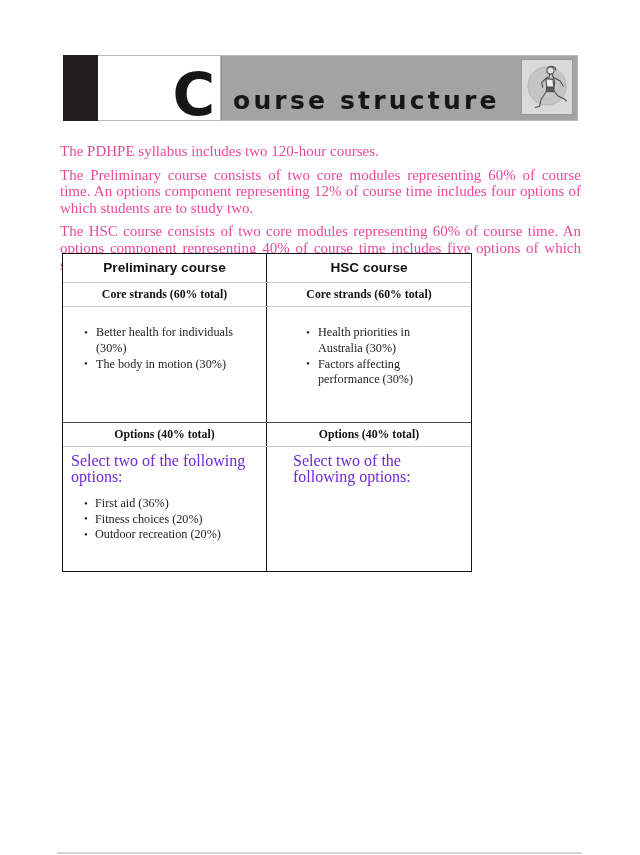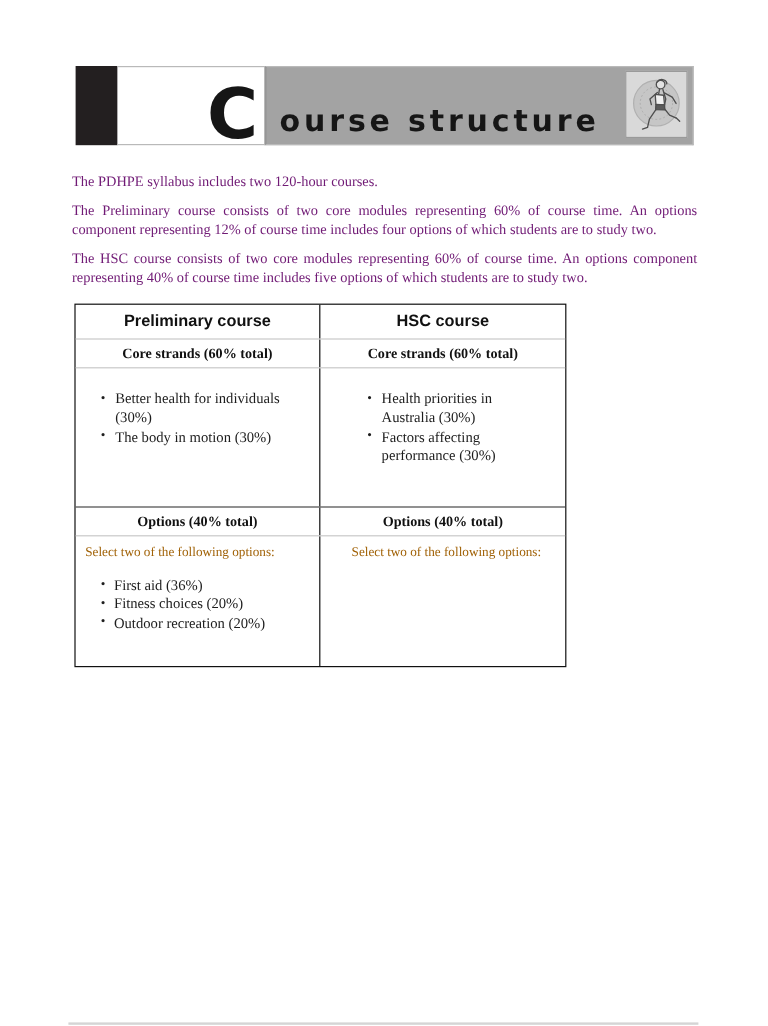--- a/index.html
+++ b/index.html
@@ -85,23 +85,23 @@
   .header-logo svg { display: block; }
 
   
   .body-copy {
     position: absolute;
     left: 60px;
     top: 143px;
     width: 521px;
   }
   .para {
-    font-size: 12px;
+    font-size: 15px;
     line-height: 16.6px;
-    color: #701a75;
+    color: #ec4899;
     margin: 0 0 7px 0;
     text-align: justify;
   }
   .para:last-child { margin-bottom: 0; }
 
   
   .course-table {
     position: absolute;
     left: 62px;
     top: 253px;
@@ -146,23 +146,23 @@
     color: #111111;
     line-height: 1.2;
   }
 
   .row-list .tcell {
     padding: 6px 8px 16px 8px;
   }
   .row-list .tcell.right { padding-left: 26px; }
 
   .list-lead {
-    font-size: 11px;
+    font-size: 16px;
     line-height: 15.6px;
-    color: #a16207;
+    color: #6d28d9;
     margin: 0 0 1px 0;
   }
   ul.bullets {
     list-style: none;
     margin: 12px;
     padding: 0;
   }
   ul.bullets li {
     font-size: 12.2px;
     line-height: 15.6px;

